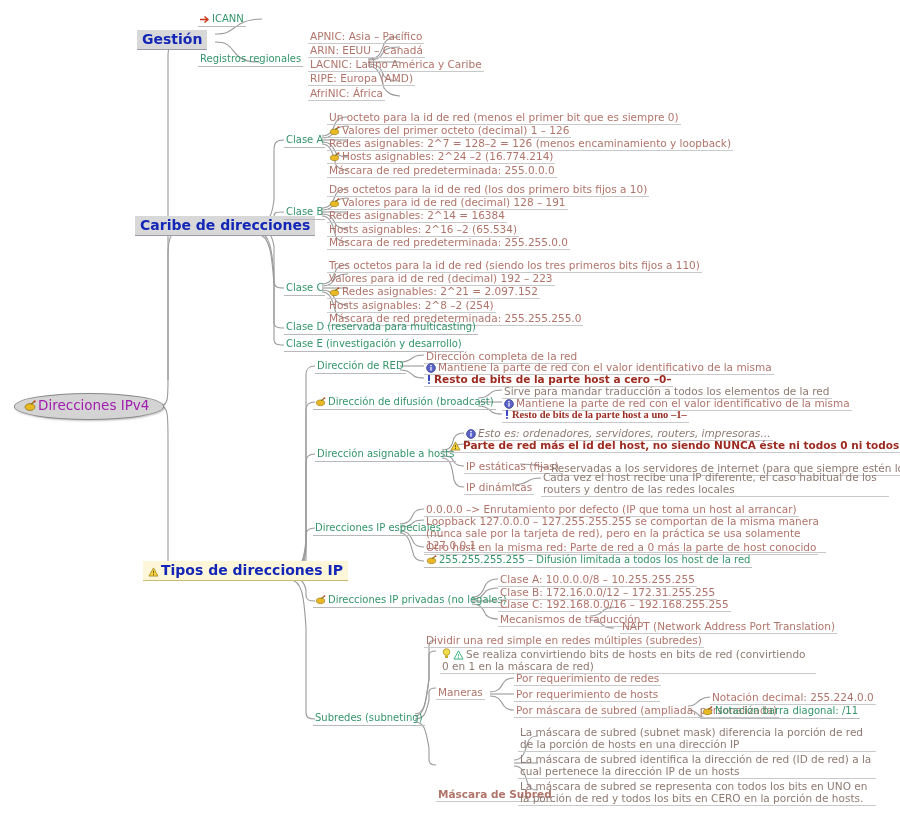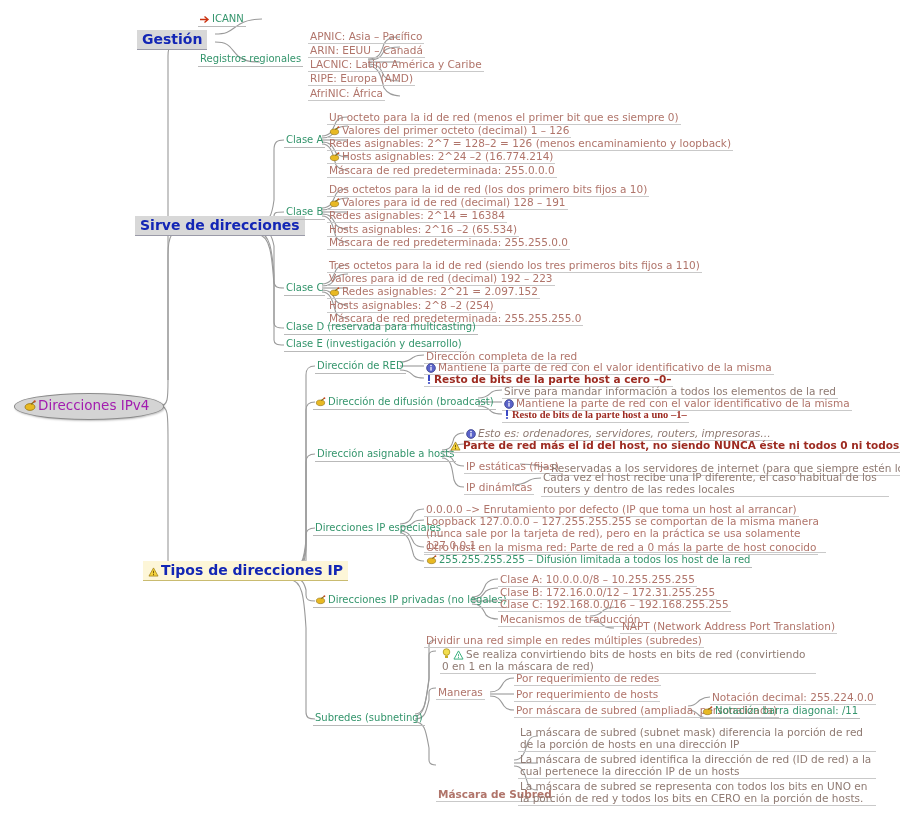--- a/index.html
+++ b/index.html
@@ -212,21 +212,21 @@
   <div class="node green" style="left:198px; top:53px;">
     <span class="txt">Registros regionales</span>
   </div>
   <div class="node rose" style="left:308px; top:30px;"><span class="txt">APNIC: Asia – Pacífico</span></div>
   <div class="node rose" style="left:308px; top:44px;"><span class="txt">ARIN: EEUU – Canadá</span></div>
   <div class="node rose" style="left:308px; top:58px;"><span class="txt">LACNIC: Latino América y Caribe</span></div>
   <div class="node rose" style="left:308px; top:72px;"><span class="txt">RIPE: Europa (AMD)</span></div>
   <div class="node rose" style="left:308px; top:87px;"><span class="txt">AfriNIC: África</span></div>
 
   <div class="node lvl1" style="left:135px; top:216px;">
-    <span class="txt">Sirve de direcciones</span>
+    <span class="txt">Caribe de direcciones</span>
   </div>
 
   <div class="node green" style="left:284px; top:134px;"><span class="txt">Clase A</span></div>
   <div class="node rose" style="left:327px; top:111px;"><span class="txt">Un octeto para la id de red (menos el primer bit que es siempre 0)</span></div>
   <div class="node rose" style="left:327px; top:124px;"><span class="ic"><svg width="11" height="10" viewBox="0 0 12 12">
           <ellipse cx="6" cy="7" rx="5" ry="3.4" fill="#e8b923" stroke="#8a6a12" stroke-width=".7"></ellipse>
           <path d="M7 4.2 L10.5 1.6" stroke="#8a6a12" stroke-width="1.3" fill="none"></path>
           <circle cx="10.7" cy="1.4" r="1.1" fill="#c74b28"></circle>
         </svg></span><span class="txt">Valores del primer octeto (decimal) 1 – 126</span></div>
   <div class="node rose" style="left:327px; top:137px;"><span class="txt">Redes asignables: 2^7 = 128–2 = 126 (menos encaminamiento y loopback)</span></div>
@@ -280,21 +280,21 @@
   <div class="node darkred" style="left:424px; top:373px;"><span class="ic"><svg width="6" height="11" viewBox="0 0 6 11">
           <rect x="2" y="1" width="2" height="6" fill="#3b49c4"></rect>
           <circle cx="3" cy="9" r="1.1" fill="#3b49c4"></circle>
         </svg></span><span class="txt">Resto de bits de la parte host a cero –0–</span></div>
 
   <div class="node green" style="left:313px; top:396px;"><span class="ic"><svg width="11" height="10" viewBox="0 0 12 12">
           <ellipse cx="6" cy="7" rx="5" ry="3.4" fill="#e8b923" stroke="#8a6a12" stroke-width=".7"></ellipse>
           <path d="M7 4.2 L10.5 1.6" stroke="#8a6a12" stroke-width="1.3" fill="none"></path>
           <circle cx="10.7" cy="1.4" r="1.1" fill="#c74b28"></circle>
         </svg></span><span class="txt">Dirección de difusión (broadcast)</span></div>
-  <div class="node grey" style="left:502px; top:385px;"><span class="txt">Sirve para mandar información a todos los elementos de la red</span></div>
+  <div class="node grey" style="left:502px; top:385px;"><span class="txt">Sirve para mandar traducción a todos los elementos de la red</span></div>
   <div class="node rose" style="left:502px; top:397px;"><span class="ic"><svg width="10" height="10" viewBox="0 0 10 10">
           <circle cx="5" cy="5" r="4.4" fill="#5b63c9" stroke="#2d3480" stroke-width=".7"></circle>
           <rect x="4.4" y="4" width="1.2" height="3.6" fill="#fff"></rect>
           <circle cx="5" cy="2.6" r=".8" fill="#fff"></circle>
         </svg></span><span class="txt">Mantiene la parte de red con el valor identificativo de la misma</span></div>
   <div class="node darkred" style="left:502px; top:409px;font-family:Liberation Serif, serif;"><span class="ic"><svg width="6" height="11" viewBox="0 0 6 11">
           <rect x="2" y="1" width="2" height="6" fill="#3b49c4"></rect>
           <circle cx="3" cy="9" r="1.1" fill="#3b49c4"></circle>
         </svg></span><span class="txt">Resto de bits de la parte host a uno –1–</span></div>
 

